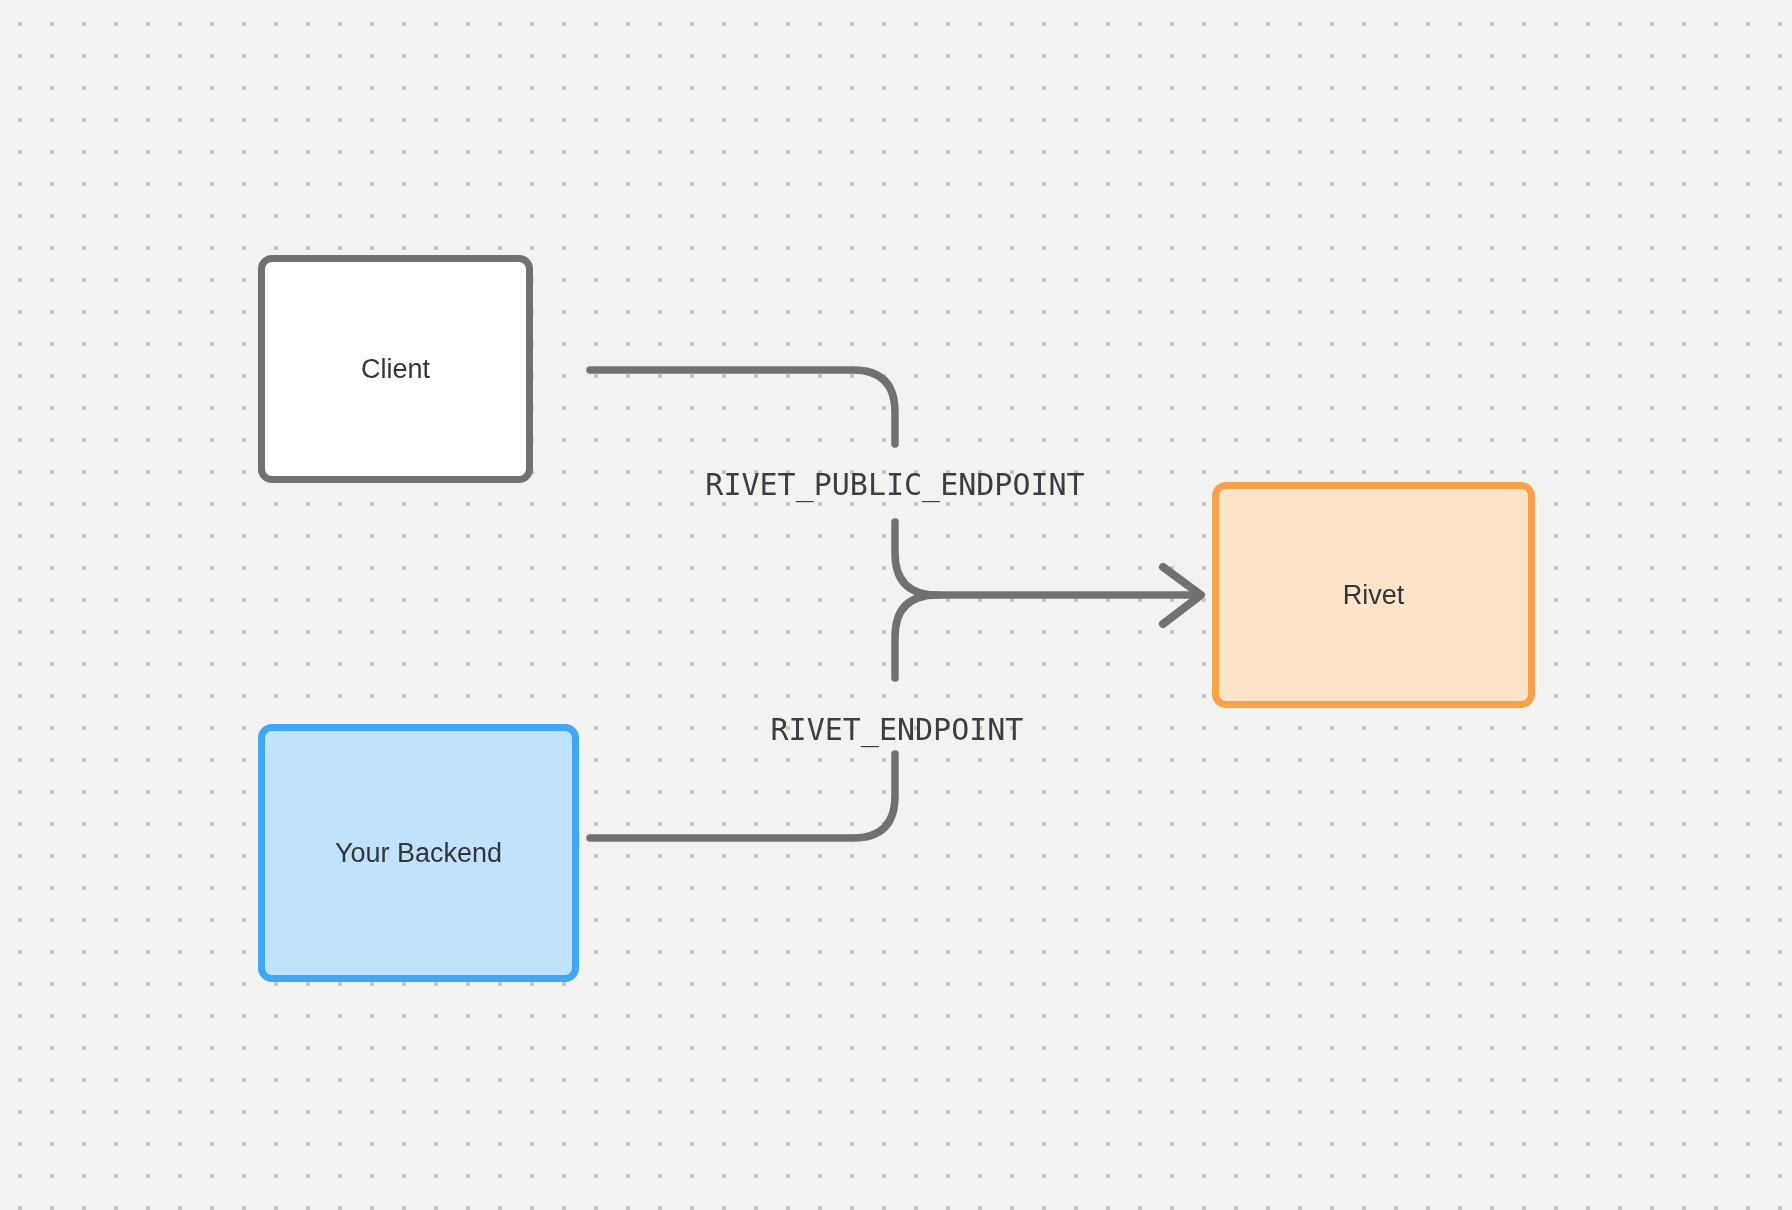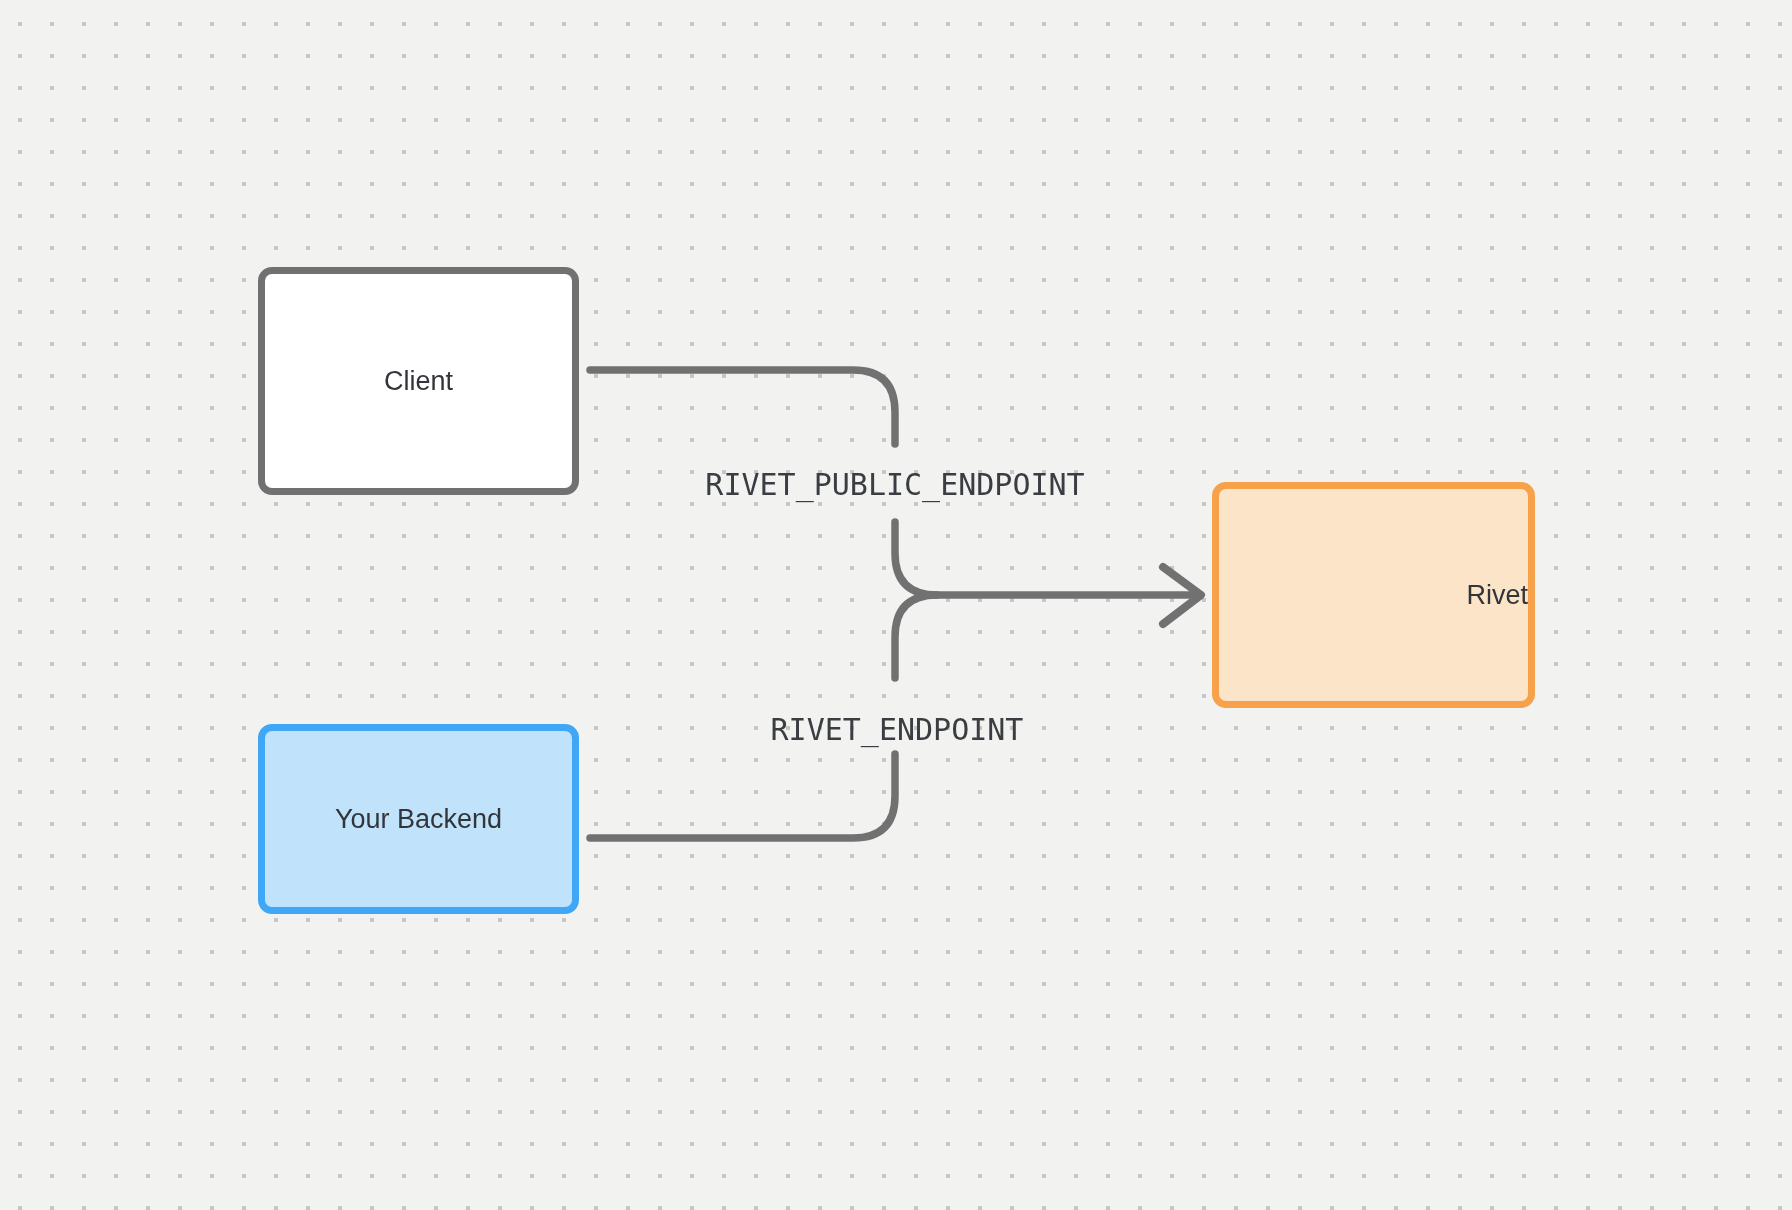--- a/index.html
+++ b/index.html
@@ -25,35 +25,33 @@
     align-items: center;
     justify-content: center;
     border-style: solid;
     border-width: 7px;
     border-radius: 14px;
     font-size: 27px;
     line-height: 1;
     color: #32363b;
   }
   .node-client {
-    left: 258px; top: 255px; width: 321px; height: 228px;
+    left: 258px; top: 255px; width: 275px; height: 228px;
     background: #ffffff;
     border-color: #717171;
-    margin-top: 12px;
   }
   .node-backend {
-    left: 258px; top: 724px; width: 321px; height: 190px;
+    left: 258px; top: 724px; width: 321px; height: 258px;
     background: #c1e2fb;
     border-color: #40a7f7;
   }
   .node-rivet {
     left: 1212px; top: 482px; width: 323px; height: 226px;
     background: #fce4c9;
     border-color: #f7a24a;
-    justify-content: flex-end;
   }
   .connectors {
     position: absolute;
     left: 0; top: 0;
     width: 1792px;
     height: 1210px;
     pointer-events: none;
   }
   .edge-label {
     position: absolute;

